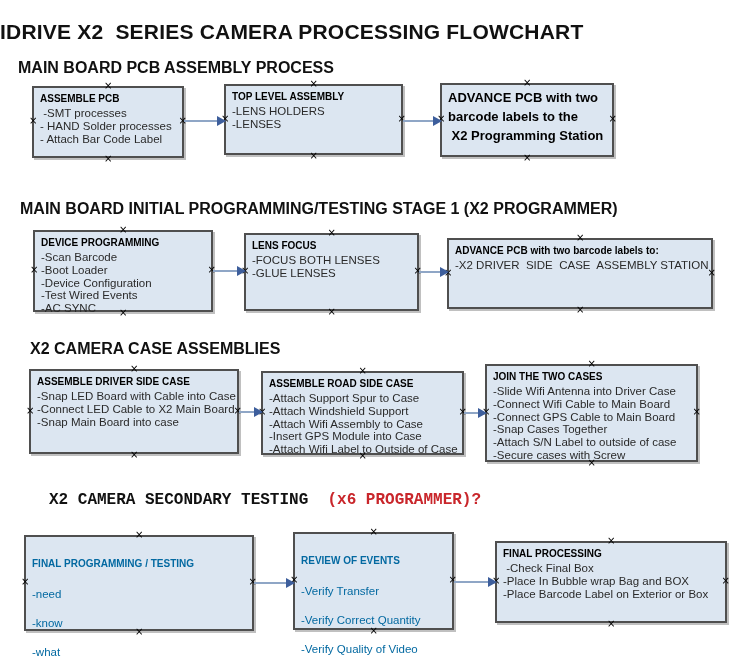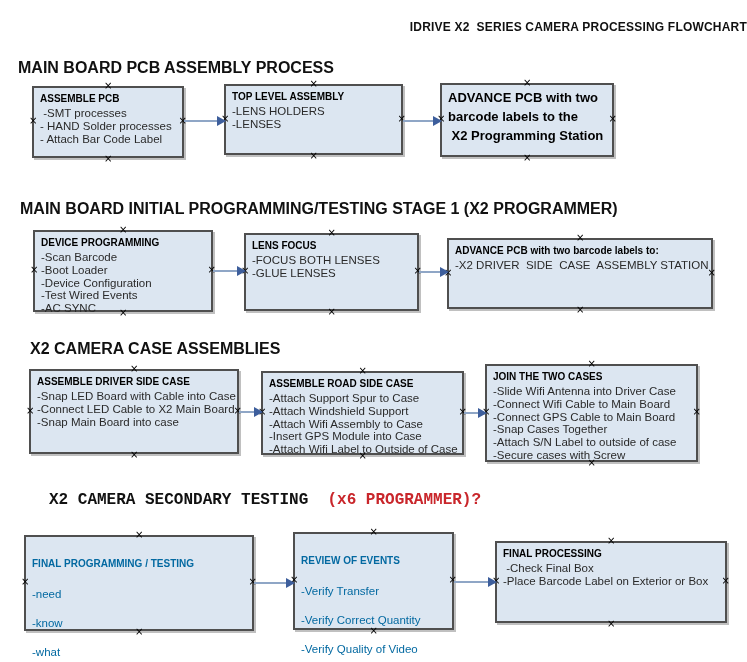--- a/index.html
+++ b/index.html
@@ -1,22 +1,22 @@
 <!DOCTYPE html>
 <html><head>
 <meta charset="utf-8">
 <style>
   html,body{margin:0;padding:0;}
   body{
     width:747px;height:662px;position:relative;background:#ffffff;
     font-family:"Liberation Sans",sans-serif;overflow:hidden;color:#1a1a1a;
   }
   .page-title{
-    position:absolute;top:20px;left:0;width:747px;text-align:right;
-    font-size:12px;font-weight:bold;letter-spacing:.2px;white-space:pre;color:#111;
+    position:absolute;top:20px;left:0;width:747px;text-align:left;
+    font-size:21px;font-weight:bold;letter-spacing:.2px;white-space:pre;color:#111;
   }
   .section-heading{
     position:absolute;font-size:16px;font-weight:bold;white-space:pre;color:#111;
   }
   .section-heading .red-part{color:#c9262b;}
   .box{
     position:absolute;background:#dce6f1;border:2px solid #4f4f4f;
     box-shadow:2px 2px 0 rgba(140,140,140,.55);
     padding:3px 6px;box-sizing:border-box;
   }
@@ -195,17 +195,18 @@
   <div class="box-item red">-Test of accessory ports?</div>
 </div>
 
 <div class="box" style="left:495px;top:541px;width:232px;height:82px;">
   <span class="handle ht">×</span>
   <span class="handle hb">×</span>
   <span class="handle hl">×</span>
   <span class="handle hr">×</span>
   <div class="box-title">FINAL PROCESSING</div>
   <div class="box-item"> -Check Final Box</div>
+  <div class="box-item">-Place In Bubble wrap Bag and BOX</div>
   <div class="box-item">-Place Barcode Label on Exterior or Box</div>
 </div>
 
 <div class="arrow" style="left:254px;top:582px;width:39px;"></div>
 <div class="arrow" style="left:454px;top:581px;width:41px;"></div>
 
 </body></html>

